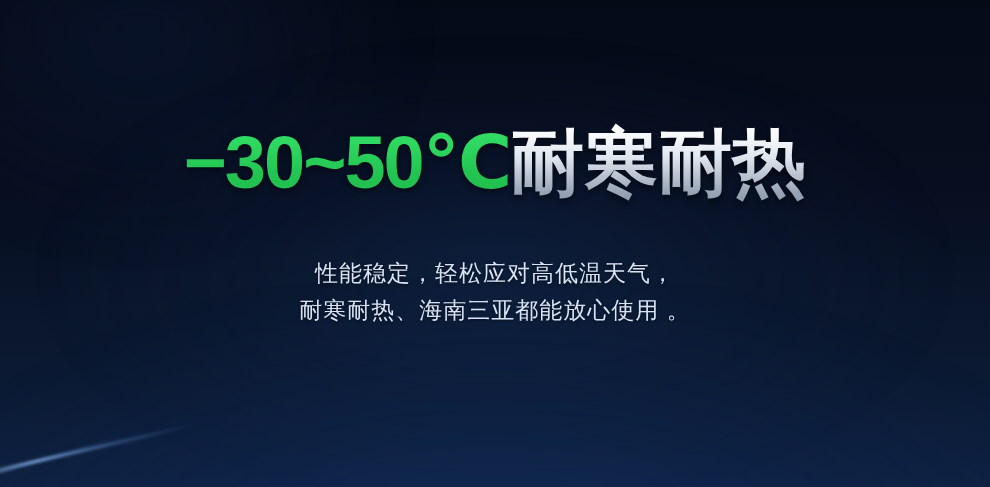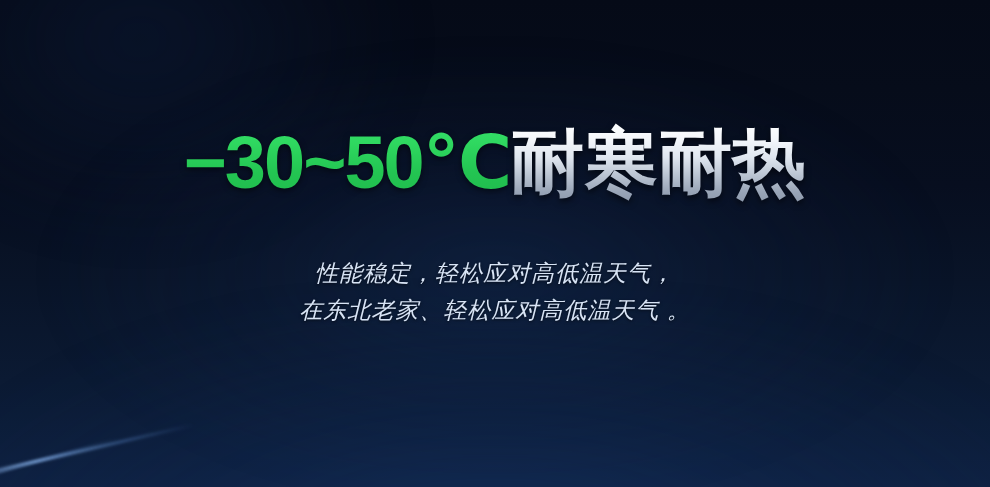--- a/index.html
+++ b/index.html
@@ -159,38 +159,38 @@
   .subtitle {
     margin-top: 56px;
     text-align: center;
     font-size: 23px;
     line-height: 1.62;
     color: #d8e4f5;
     letter-spacing: 1px;
     text-shadow: 0 1px 3px rgba(0,0,0,0.6);
   }
 
-  .subtitle .sline { display: block; font-style: italic; }
+  .subtitle .sline { display: block; }
 </style>
 </head>
 <body>
 
 <div id="banner">
 
   <div class="glow glow-topleft"></div>
   <div class="glow glow-center"></div>
   <div class="glow glow-bottom"></div>
   <div class="streak"></div>
   <div class="streak s2"></div>
 
   <div class="content">
 
     <div class="headline">
       <span class="line line-1"><span class="temp">−30~50℃</span><span class="chrome">耐寒耐热</span></span>
     </div>
 
     <div class="subtitle">
       <span class="sline">性能稳定，轻松应对高低温天气，</span>
-      <span class="sline">在东北老家、轻松应对高低温天气 。</span>
+      <span class="sline">耐寒耐热、海南三亚都能放心使用 。</span>
     </div>
 
   </div>
 </div>
 
 </body></html>

